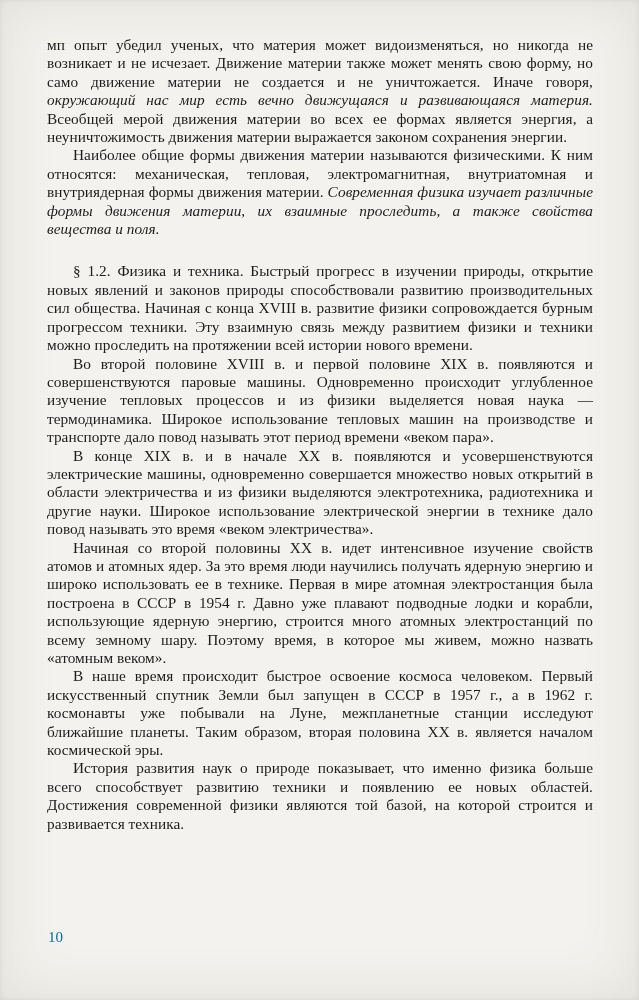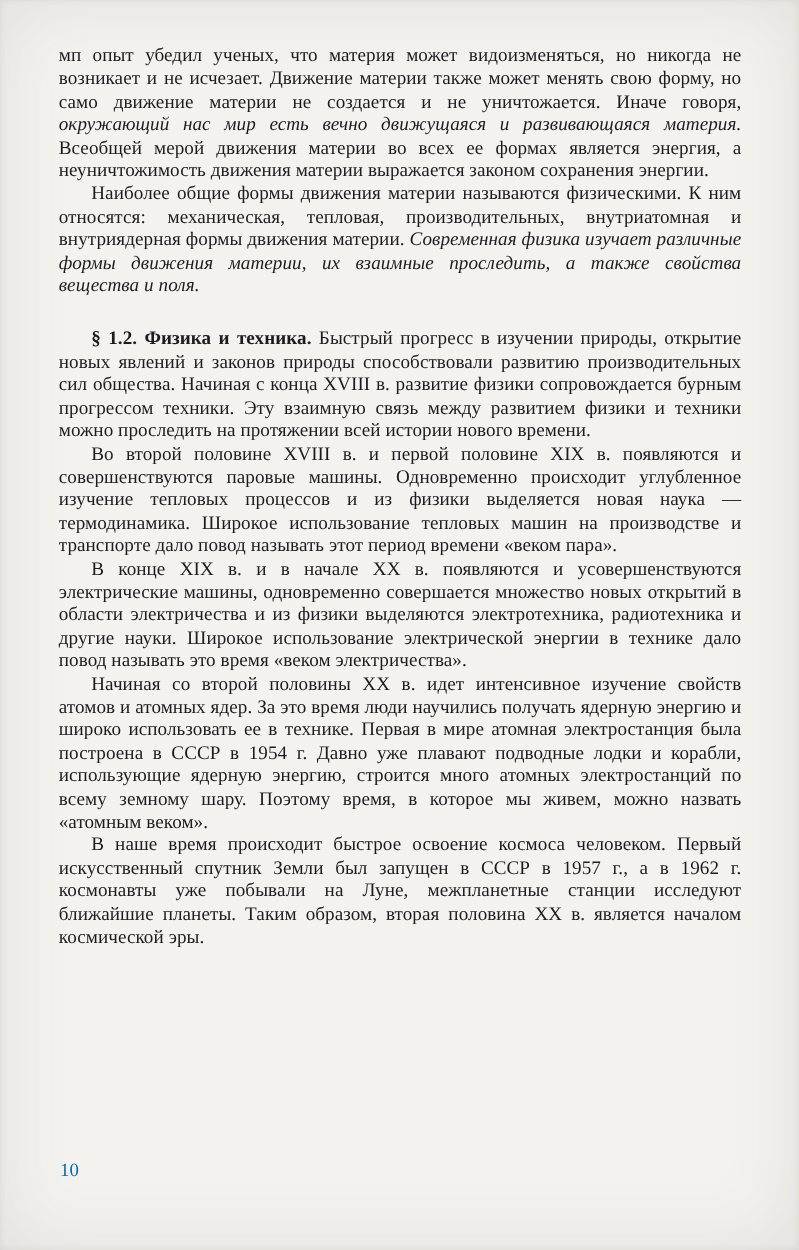--- a/index.html
+++ b/index.html
@@ -37,37 +37,38 @@
     padding: 0;
     text-indent: 26px;
   }
   .text-block p.no-indent {
     text-indent: 0;
   }
   .text-block p.section-start {
     margin-top: 24px;
   }
   .it { font-style: italic; }
-  .b  { font-weight: bold; }
+  .b  { font-weight: normal; }
   .page-number {
     position: absolute;
     left: 48px;
     top: 928px;
     font-size: 15px;
     line-height: 18px;
     color: #0369a1;
   }
 </style>
 </head>
 <body>
 
 <div class="page">
   <div class="text-block">
       <p class="no-indent"><span>мп опыт убедил ученых, что материя может видоизменяться, но никогда не возникает и не исчезает. Движение материи также может менять свою форму, но само движение материи не создается и не уничтожается. Иначе говоря, </span><span class="it">окружающий нас мир есть вечно движущаяся и развивающаяся материя.</span><span> Всеобщей мерой движения материи во всех ее формах является энергия, а неуничтожимость движения материи выражается законом сохранения энергии.</span></p>
-      <p><span>Наиболее общие формы движения материи называются физическими. К ним относятся: механическая, тепловая, производительных, внутриатомная и внутриядерная формы движения материи. </span><span class="it">Современная физика изучает различные формы движения материи, их взаимные проследить, а также свойства вещества и поля.</span></p>
+      <p><span>Наиболее общие формы движения материи называются физическими. К ним относятся: механическая, тепловая, электромагнитная, внутриатомная и внутриядерная формы движения материи. </span><span class="it">Современная физика изучает различные формы движения материи, их взаимные проследить, а также свойства вещества и поля.</span></p>
       <p class="section-start"><span class="b">§ 1.2. Физика и техника.</span><span> Быстрый прогресс в изучении природы, открытие новых явлений и законов природы способствовали развитию производительных сил общества. Начиная с конца XVIII в. развитие физики сопровождается бурным прогрессом техники. Эту взаимную связь между развитием физики и техники можно проследить на протяжении всей истории нового времени.</span></p>
       <p><span>Во второй половине XVIII в. и первой половине XIX в. появляются и совершенствуются паровые машины. Одновременно происходит углубленное изучение тепловых процессов и из физики выделяется новая наука — термодинамика. Широкое использование тепловых машин на производстве и транспорте дало повод называть этот период времени «веком пара».</span></p>
       <p><span>В конце XIX в. и в начале XX в. появляются и усовершенствуются электрические машины, одновременно совершается множество новых открытий в области электричества и из физики выделяются электротехника, радиотехника и другие науки. Широкое использование электрической энергии в технике дало повод называть это время «веком электричества».</span></p>
       <p><span>Начиная со второй половины XX в. идет интенсивное изучение свойств атомов и атомных ядер. За это время люди научились получать ядерную энергию и широко использовать ее в технике. Первая в мире атомная электростанция была построена в СССР в 1954 г. Давно уже плавают подводные лодки и корабли, использующие ядерную энергию, строится много атомных электростанций по всему земному шару. Поэтому время, в которое мы живем, можно назвать «атомным веком».</span></p>
       <p><span>В наше время происходит быстрое освоение космоса человеком. Первый искусственный спутник Земли был запущен в СССР в 1957 г., а в 1962 г. космонавты уже побывали на Луне, межпланетные станции исследуют ближайшие планеты. Таким образом, вторая половина XX в. является началом космической эры.</span></p>
+      <p><span>История развития наук о природе показывает, что именно физика больше всего способствует развитию техники и появлению ее новых областей. Достижения современной физики являются той базой, на которой строится и развивается техника.</span></p>
     </div>
   <div class="page-number">10</div>
 </div>
 
 </body></html>

